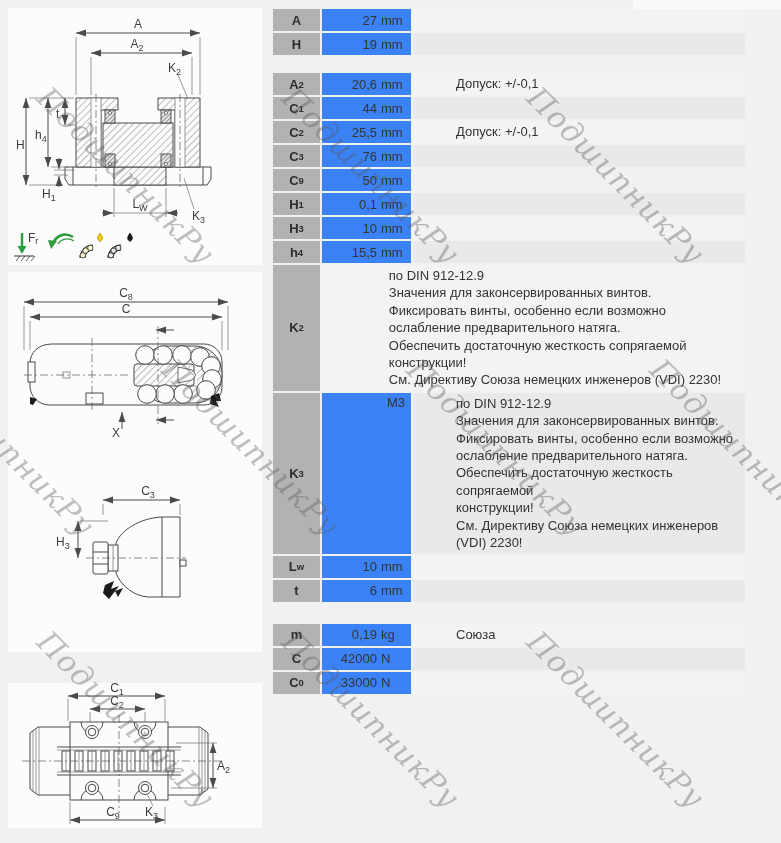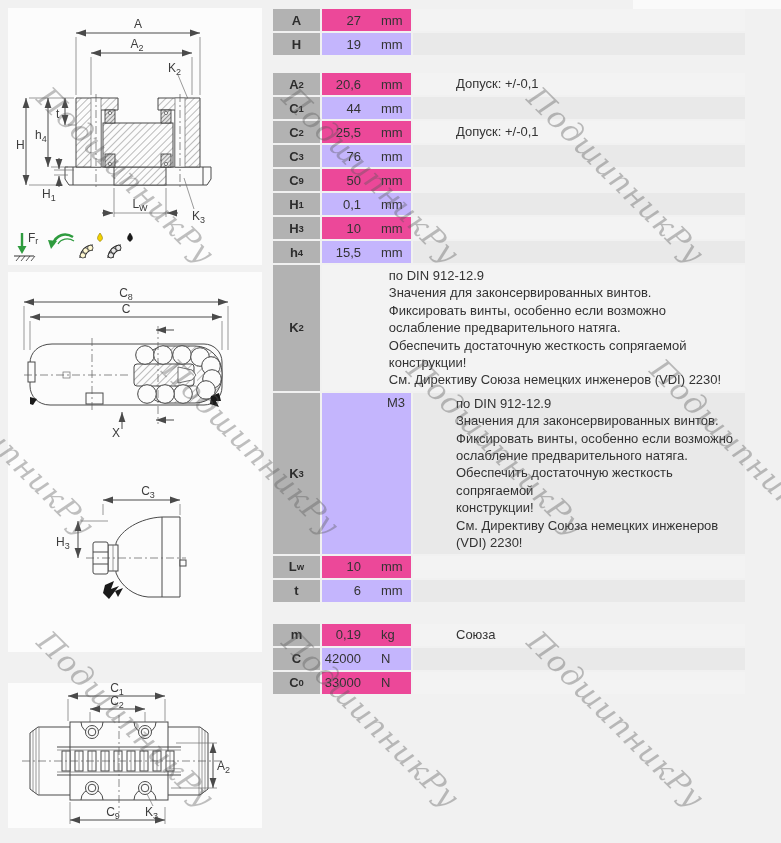--- a/index.html
+++ b/index.html
@@ -15,28 +15,28 @@
 
   
   .tables{position:absolute;left:273px;top:9px;width:472px;font-size:13px;color:#333;}
   .row{display:flex;margin-bottom:2px;}
   .cell{min-height:22px;box-sizing:border-box;}
   .lab{width:47px;margin-right:2px;background:#b2b2b2;font-weight:bold;color:#2d2d2d;
        display:flex;align-items:center;justify-content:center;}
   .lab sub{font-size:9.5px;}
   .val{width:89px;margin-right:2px;display:flex;align-items:center;justify-content:flex-end;
        padding:0 6px 0 2px;white-space:nowrap;}
-  .unit{width:24px;margin-left:20px;text-align:left;}
+  .unit{width:24px;margin-left:4px;text-align:left;}
   .unit:empty{display:none;}
   .desc{flex:1;display:flex;align-items:center;padding-left:8px;}
   .desc span{white-space:pre-line;line-height:17.4px;margin-left:35px;}
   .tall .val{align-items:flex-start;padding-top:2px;}
   .tall .desc{align-items:flex-start;padding-top:2px;padding-bottom:2px;justify-content:center;}
-  .r-a .val{background:#ec4899;}  .r-a .desc{background:#f3f3f3;}
-  .r-b .val{background:#c4b5fd;}  .r-b .desc{background:#e9e9e9;}
+  .r-a .val{background:#3b82f6;}  .r-a .desc{background:#f3f3f3;}
+  .r-b .val{background:#3b82f6;}  .r-b .desc{background:#e9e9e9;}
   .sp1{height:16px;}
   .sp2{height:20px;}
 
   
   svg text{font-family:"Liberation Sans",sans-serif;font-size:12px;fill:#3d3d3d;}
   svg text tspan.s{font-size:9px;}
   .ln{stroke:#4a4a4a;stroke-width:1;fill:none;}
   .thin{stroke:#6e6e6e;stroke-width:0.7;fill:none;}
   .cl{stroke:#5a5a5a;stroke-width:0.7;stroke-dasharray:8 3 2 3;fill:none;}
   .wfill{fill:#fcfcfc;}

